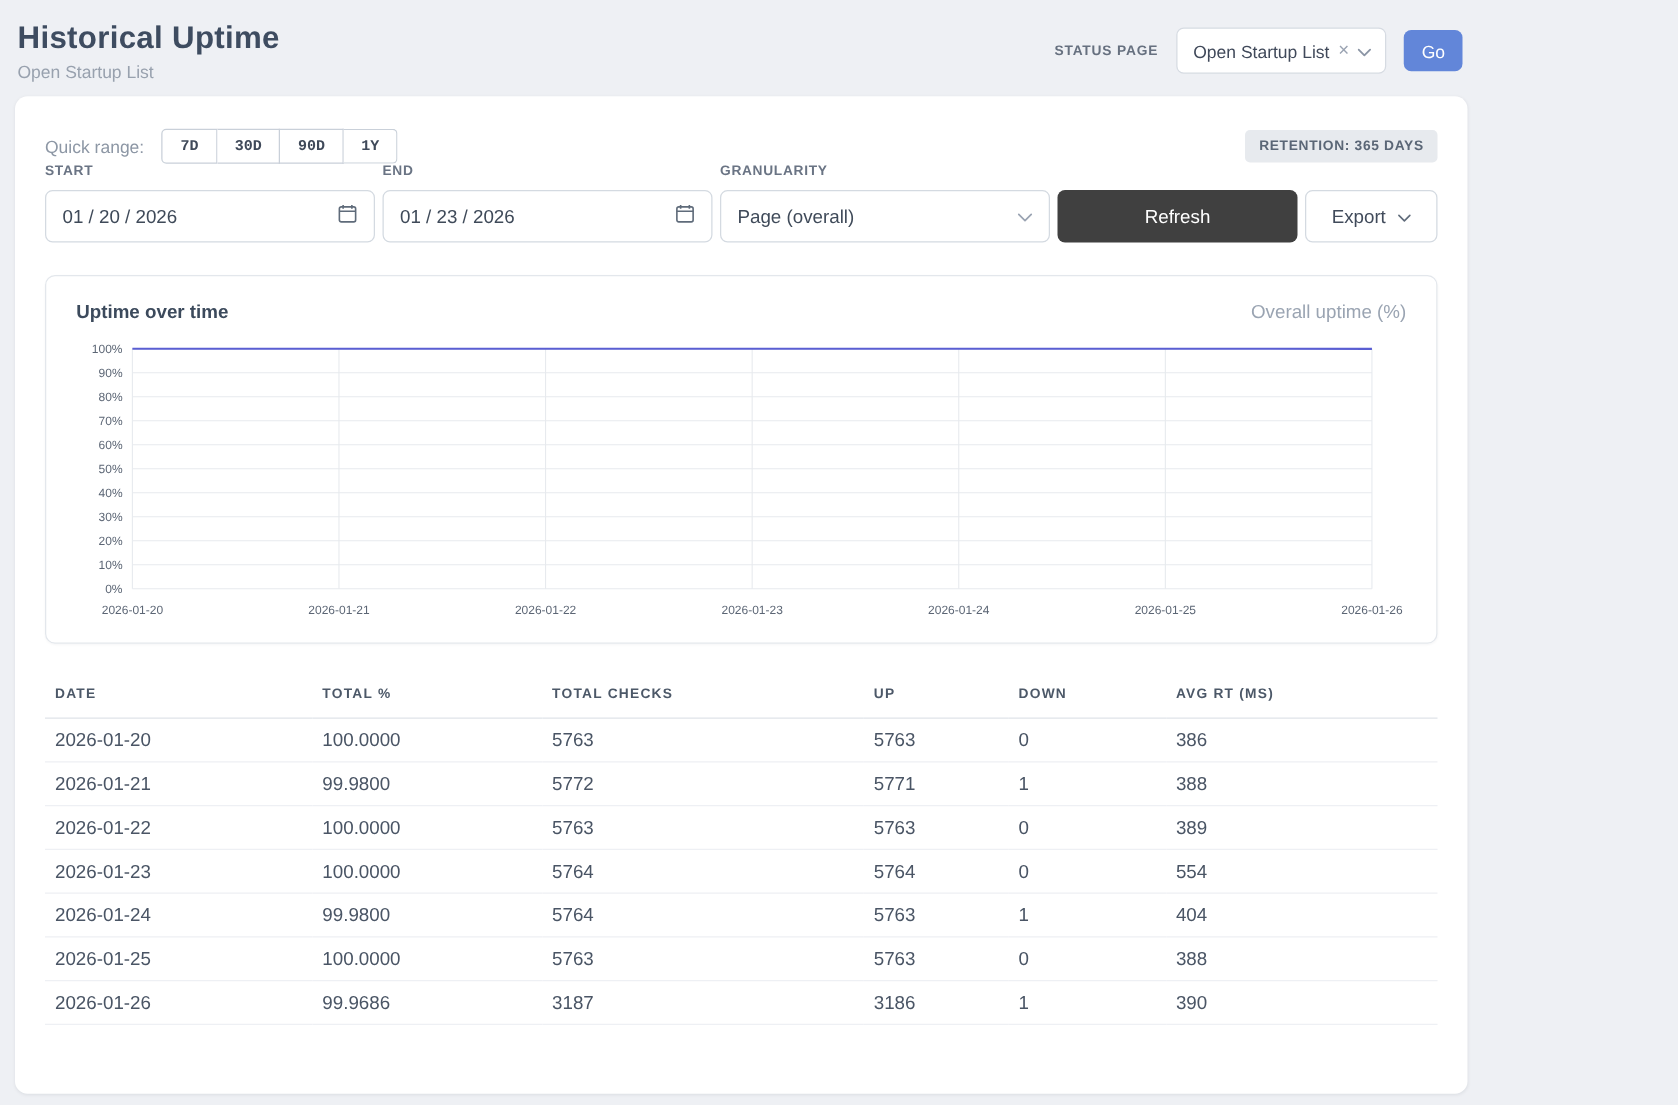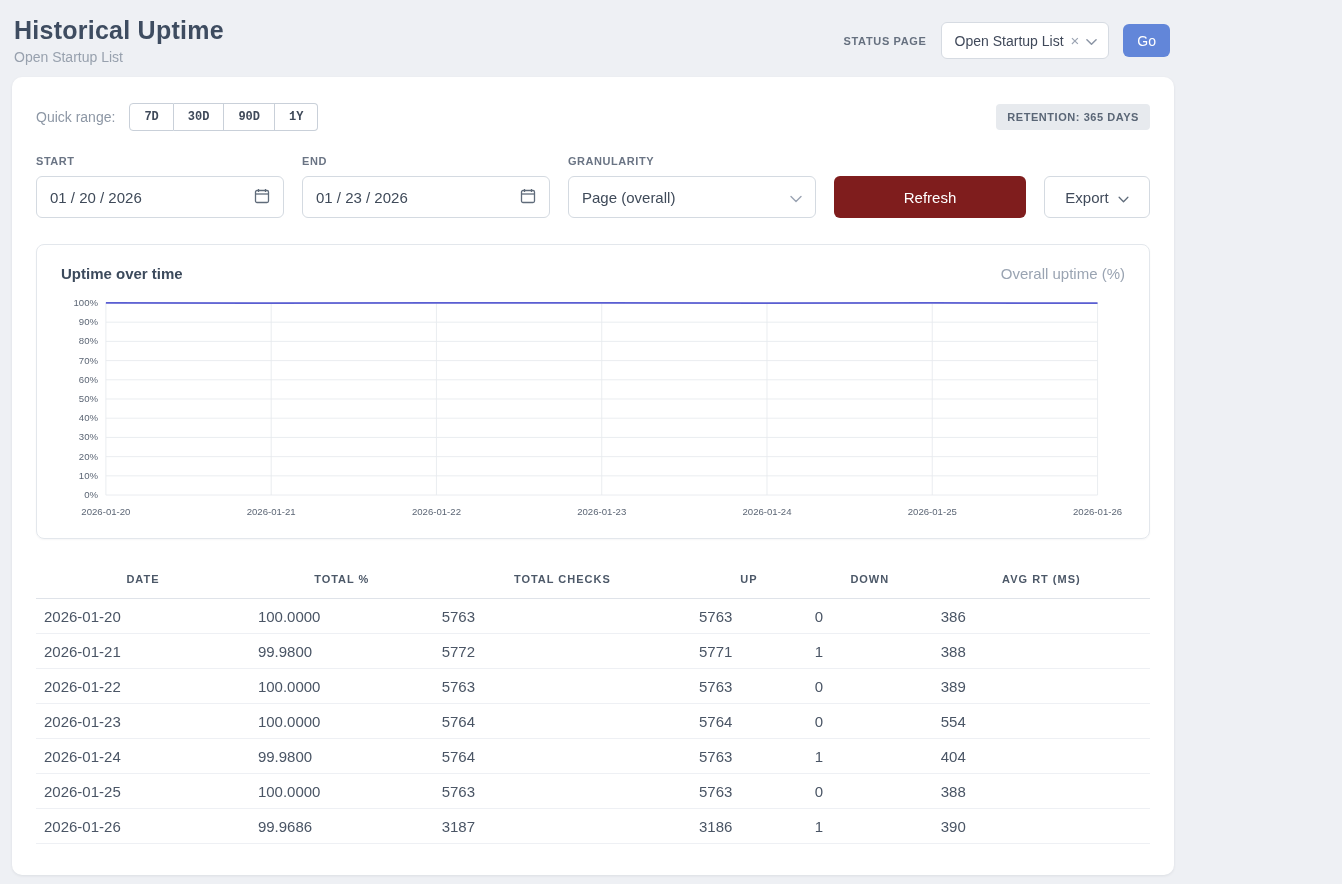--- a/index.html
+++ b/index.html
@@ -45,31 +45,31 @@
     padding:6px 14px; font-size:12px; font-weight:600; color:#3f4959; cursor:pointer;
     font-family:Liberation Mono, monospace;
   }
   .segmented button:first-child { border-left-width:1px; border-radius:4px 0 0 4px; }
   .segmented button:last-child { border-radius:0 4px 4px 0; }
   .retention-badge {
     background:#e7eaee; color:#5a6676; font-size:11px; font-weight:700;
     letter-spacing:.05em; padding:7px 11px; border-radius:4px;
   }
 
-  .form-row { display:flex; gap:18px; margin-top:24px; align-items:flex-end; }
+  .form-row { display:flex; gap:6px; align-items:flex-end; }
   .field { flex:1 1 0; }
   .field-label { font-size:11px; font-weight:700; color:#6a7484; letter-spacing:.05em; margin-bottom:9px; }
   .input-box {
     display:flex; align-items:center; justify-content:space-between;
     height:42px; border:1px solid #d4dae1; border-radius:6px; background:#fff;
     padding:0 13px; font-size:15px; color:#3f4a59; cursor:text;
   }
   .select-box { cursor:pointer; }
   .btn-refresh {
-    width:192px; height:42px; background:#7f1d1d; color:#fff; border:none;
+    width:192px; height:42px; background:#404040; color:#fff; border:none;
     border-radius:6px; font-size:15px; cursor:pointer; flex:0 0 auto;
     font-family:"Liberation Sans", sans-serif;
   }
   .btn-export {
     width:106px; height:42px; background:#fff; border:1px solid #d4dae1;
     border-radius:6px; font-size:15px; color:#414b5b; display:flex;
     align-items:center; justify-content:center; gap:9px; cursor:pointer; flex:0 0 auto;
     font-family:"Liberation Sans", sans-serif;
   }
 
@@ -80,21 +80,21 @@
   }
   .chart-head { display:flex; justify-content:space-between; align-items:center; margin-bottom:14px; padding:0 4px; }
   .chart-title { font-size:15px; font-weight:700; color:#3c4a5c; }
   .chart-legend { font-size:15px; color:#9aa4b2; }
   svg.chart { width:100%; height:auto; display:block; overflow:visible; }
   svg.chart .tick { font-size:11px; fill:#5c6675; font-family:"Liberation Sans", sans-serif; }
 
   
   table { width:100%; border-collapse:collapse; margin-top:26px; }
   thead th {
-    text-align:center; font-size:11px; letter-spacing:.09em; color:#4c5868;
+    text-align:left; font-size:11px; letter-spacing:.09em; color:#4c5868;
     font-weight:700; padding:8px 8px 13px; border-bottom:1px solid #dfe3e9;
   }
   tbody td { font-size:15px; color:#4a5565; padding:9px 8px 8px; border-bottom:1px solid #eef0f4; }
 </style>
 </head>
 <body>
 
 <div class="page">
 
   <div class="header-row">

